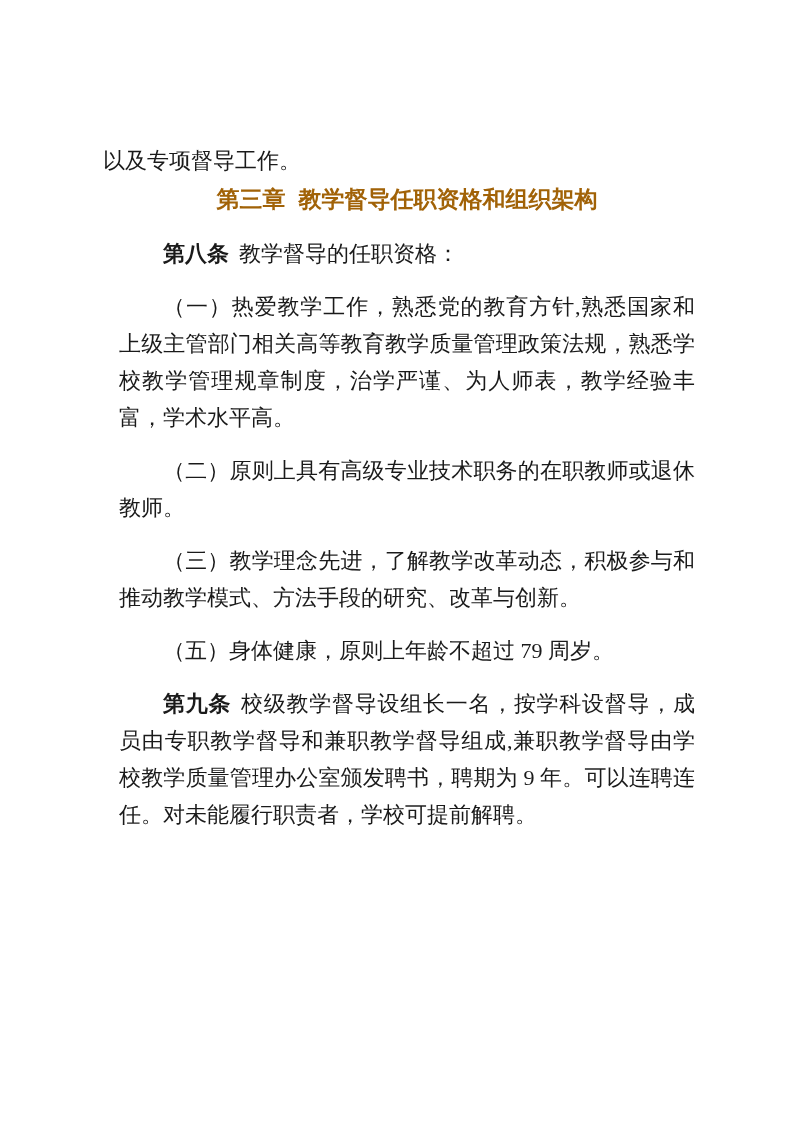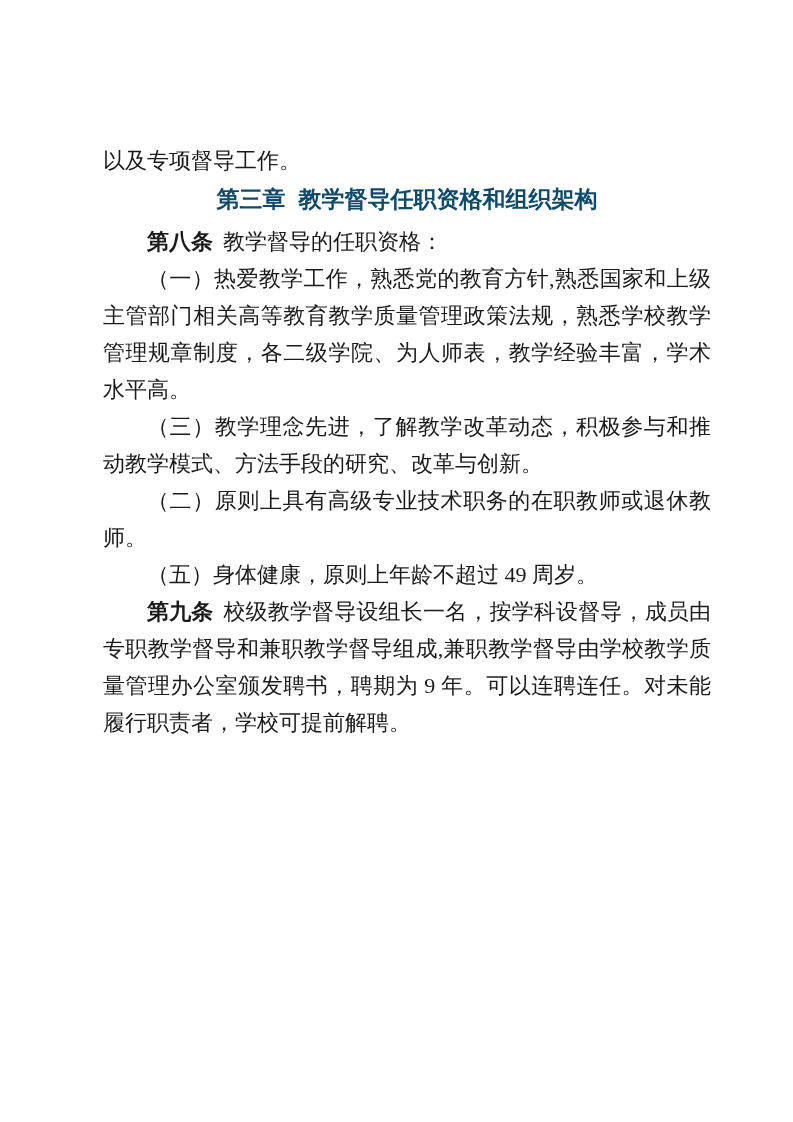--- a/index.html
+++ b/index.html
@@ -29,24 +29,24 @@
     text-indent: 0;
   }
   .chapter-heading {
     margin: 0 0 4px 0;
     font-family: "Liberation Sans", "DejaVu Sans", sans-serif;
     font-weight: bold;
     font-size: 23px;
     line-height: 40px;
     text-align: center;
     white-space: pre-wrap;
-    color: #0c4a6e;
+    color: #a16207;
   }
   .para {
-    margin: 0;
+    margin: 16px;
     font-size: 22px;
     line-height: 37px;
     text-align: justify;
     text-indent: 2em;
   }
   .article-label {
     font-weight: bold;
   }
   .article-label:not(:empty) {
     margin-right: 0.45em;
@@ -69,34 +69,34 @@
 
     <p class="continuation">以及专项督导工作。</p>
 
     <h2 class="chapter-heading">第三章  教学督导任职资格和组织架构</h2>
 
     <p class="para">
       <span class="article-label">第八条</span><span>教学督导的任职资格：</span>
     </p>
 
     <p class="para">
-      <span class="article-label"></span><span>（一）热爱教学工作，熟悉党的教育方针,熟悉国家和上级主管部门相关高等教育教学质量管理政策法规，熟悉学校教学管理规章制度，各二级学院、为人师表，教学经验丰富，学术水平高。</span>
+      <span class="article-label"></span><span>（一）热爱教学工作，熟悉党的教育方针,熟悉国家和上级主管部门相关高等教育教学质量管理政策法规，熟悉学校教学管理规章制度，治学严谨、为人师表，教学经验丰富，学术水平高。</span>
+    </p>
+
+    <p class="para">
+      <span class="article-label"></span><span>（二）原则上具有高级专业技术职务的在职教师或退休教师。</span>
     </p>
 
     <p class="para">
       <span class="article-label"></span><span>（三）教学理念先进，了解教学改革动态，积极参与和推动教学模式、方法手段的研究、改革与创新。</span>
     </p>
 
-    <p class="para">
-      <span class="article-label"></span><span>（二）原则上具有高级专业技术职务的在职教师或退休教师。</span>
-    </p>
-
 
     <p class="para">
-      <span class="article-label"></span><span>（五）身体健康，原则上年龄不超过 49 周岁。</span>
+      <span class="article-label"></span><span>（五）身体健康，原则上年龄不超过 79 周岁。</span>
     </p>
 
     <p class="para">
       <span class="article-label">第九条</span><span>校级教学督导设组长一名，按学科设督导，成员由专职教学督导和兼职教学督导组成,兼职教学督导由学校教学质量管理办公室颁发聘书，聘期为 9 年。可以连聘连任。对未能履行职责者，学校可提前解聘。</span>
     </p>
 
 
   </div>
 
   <div class="page-footer">— 4 —</div>

